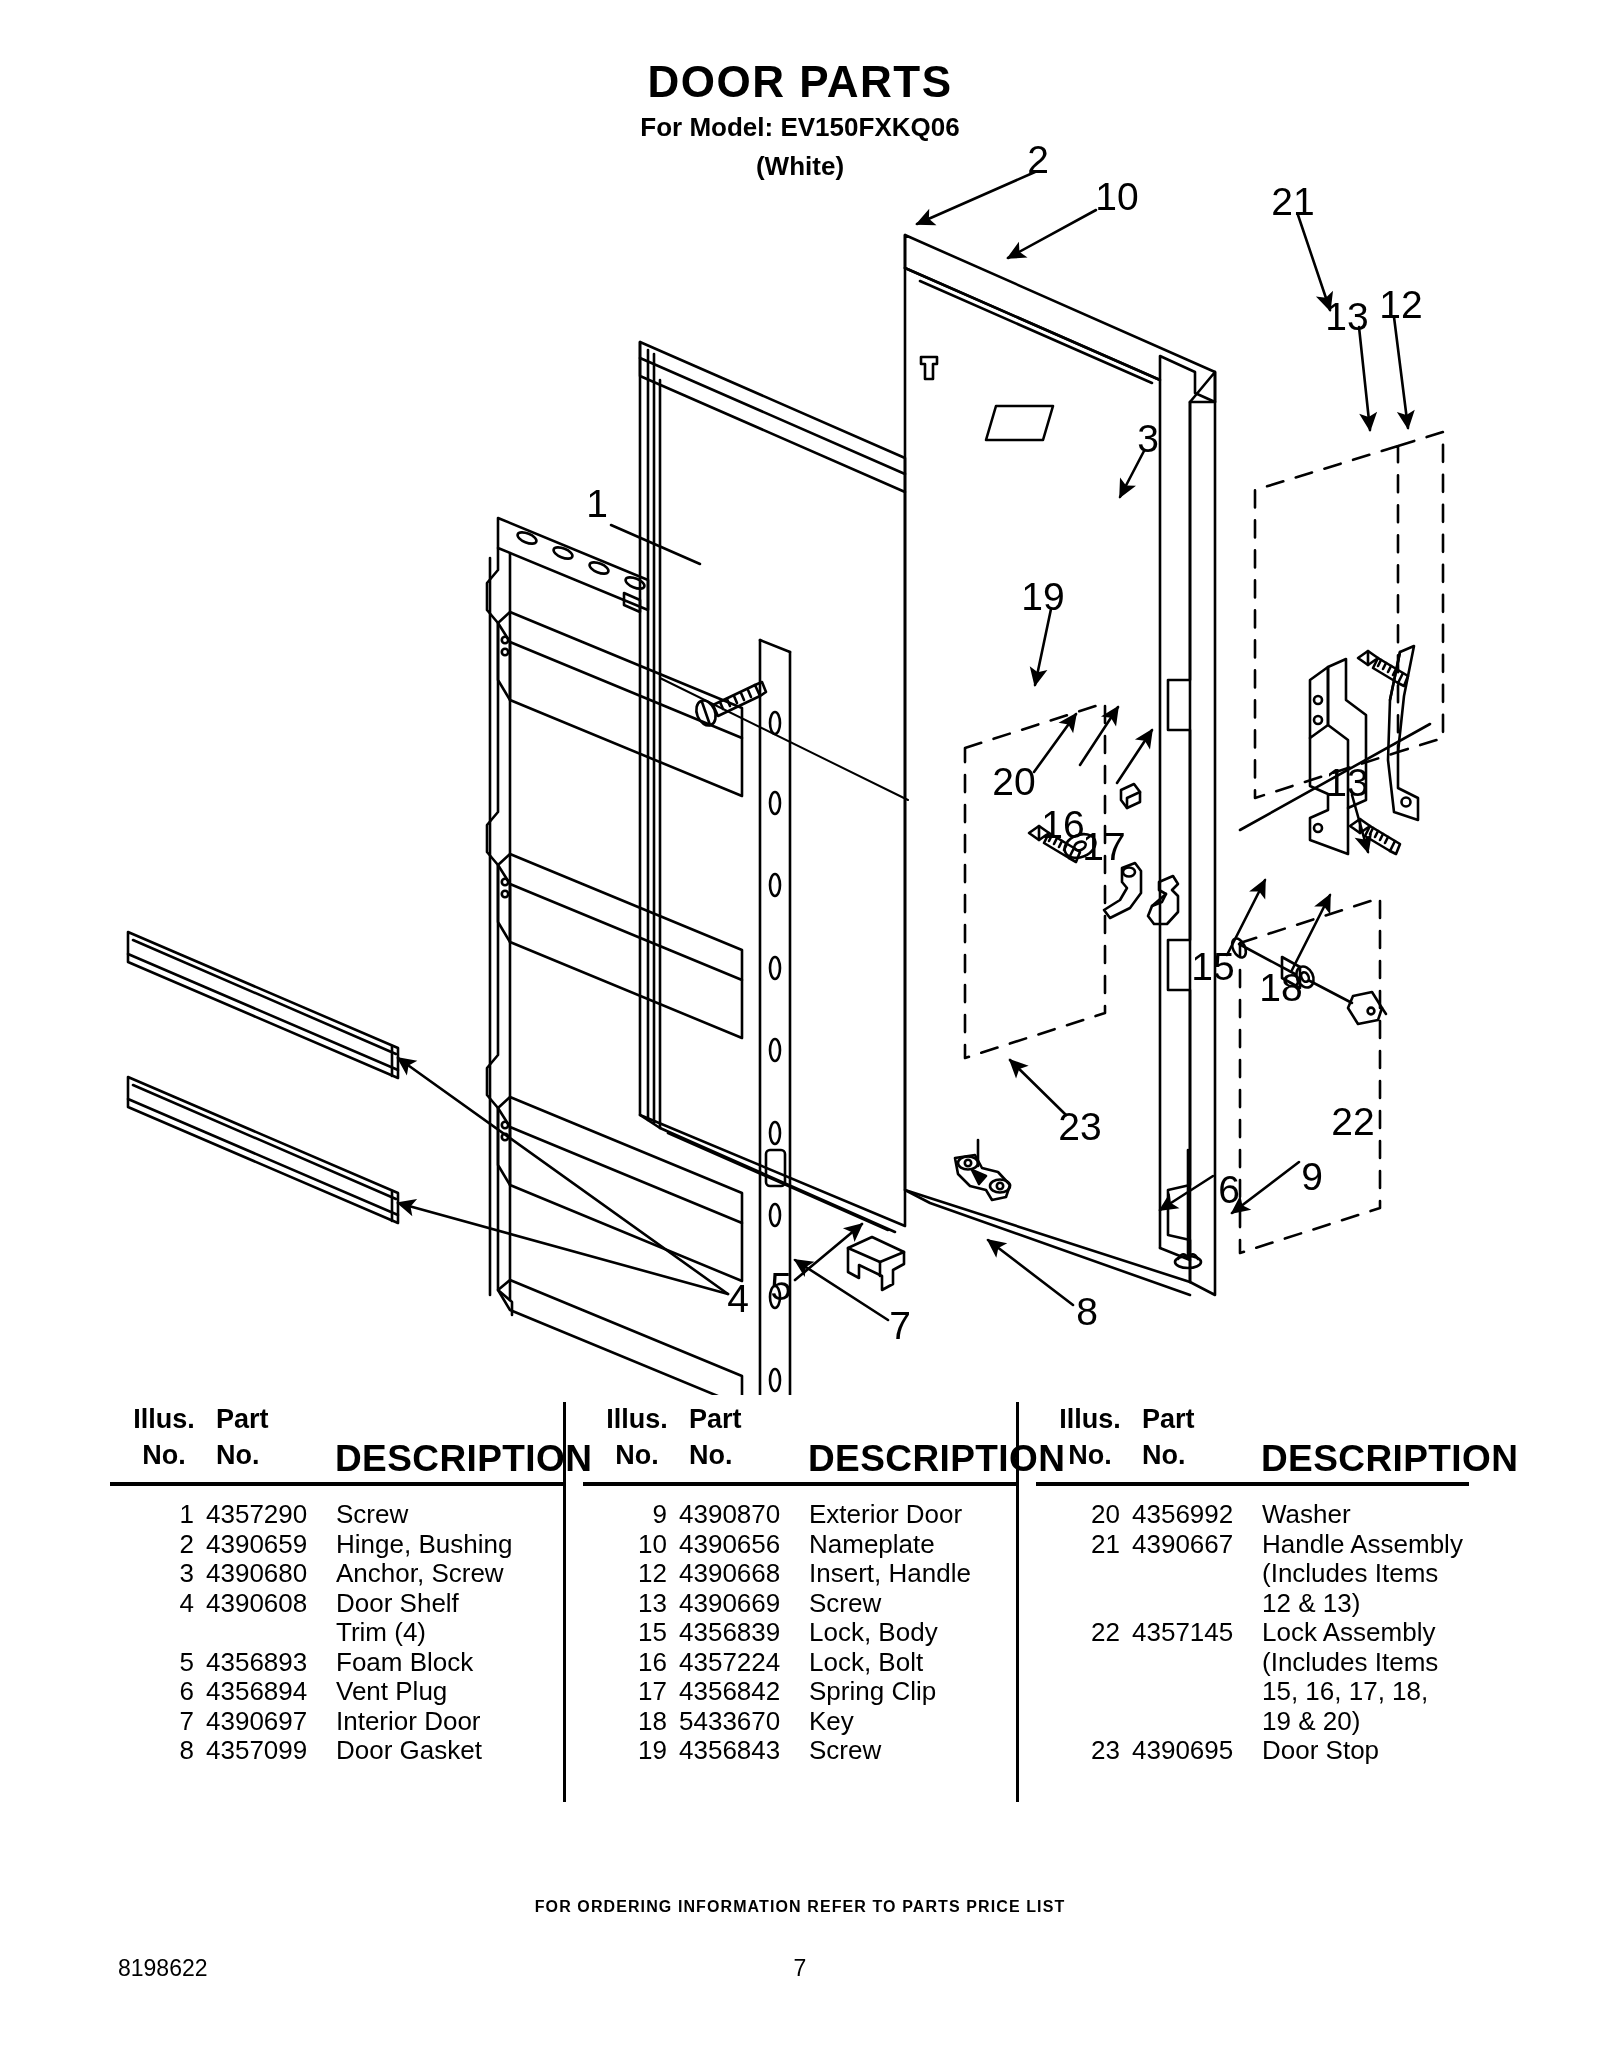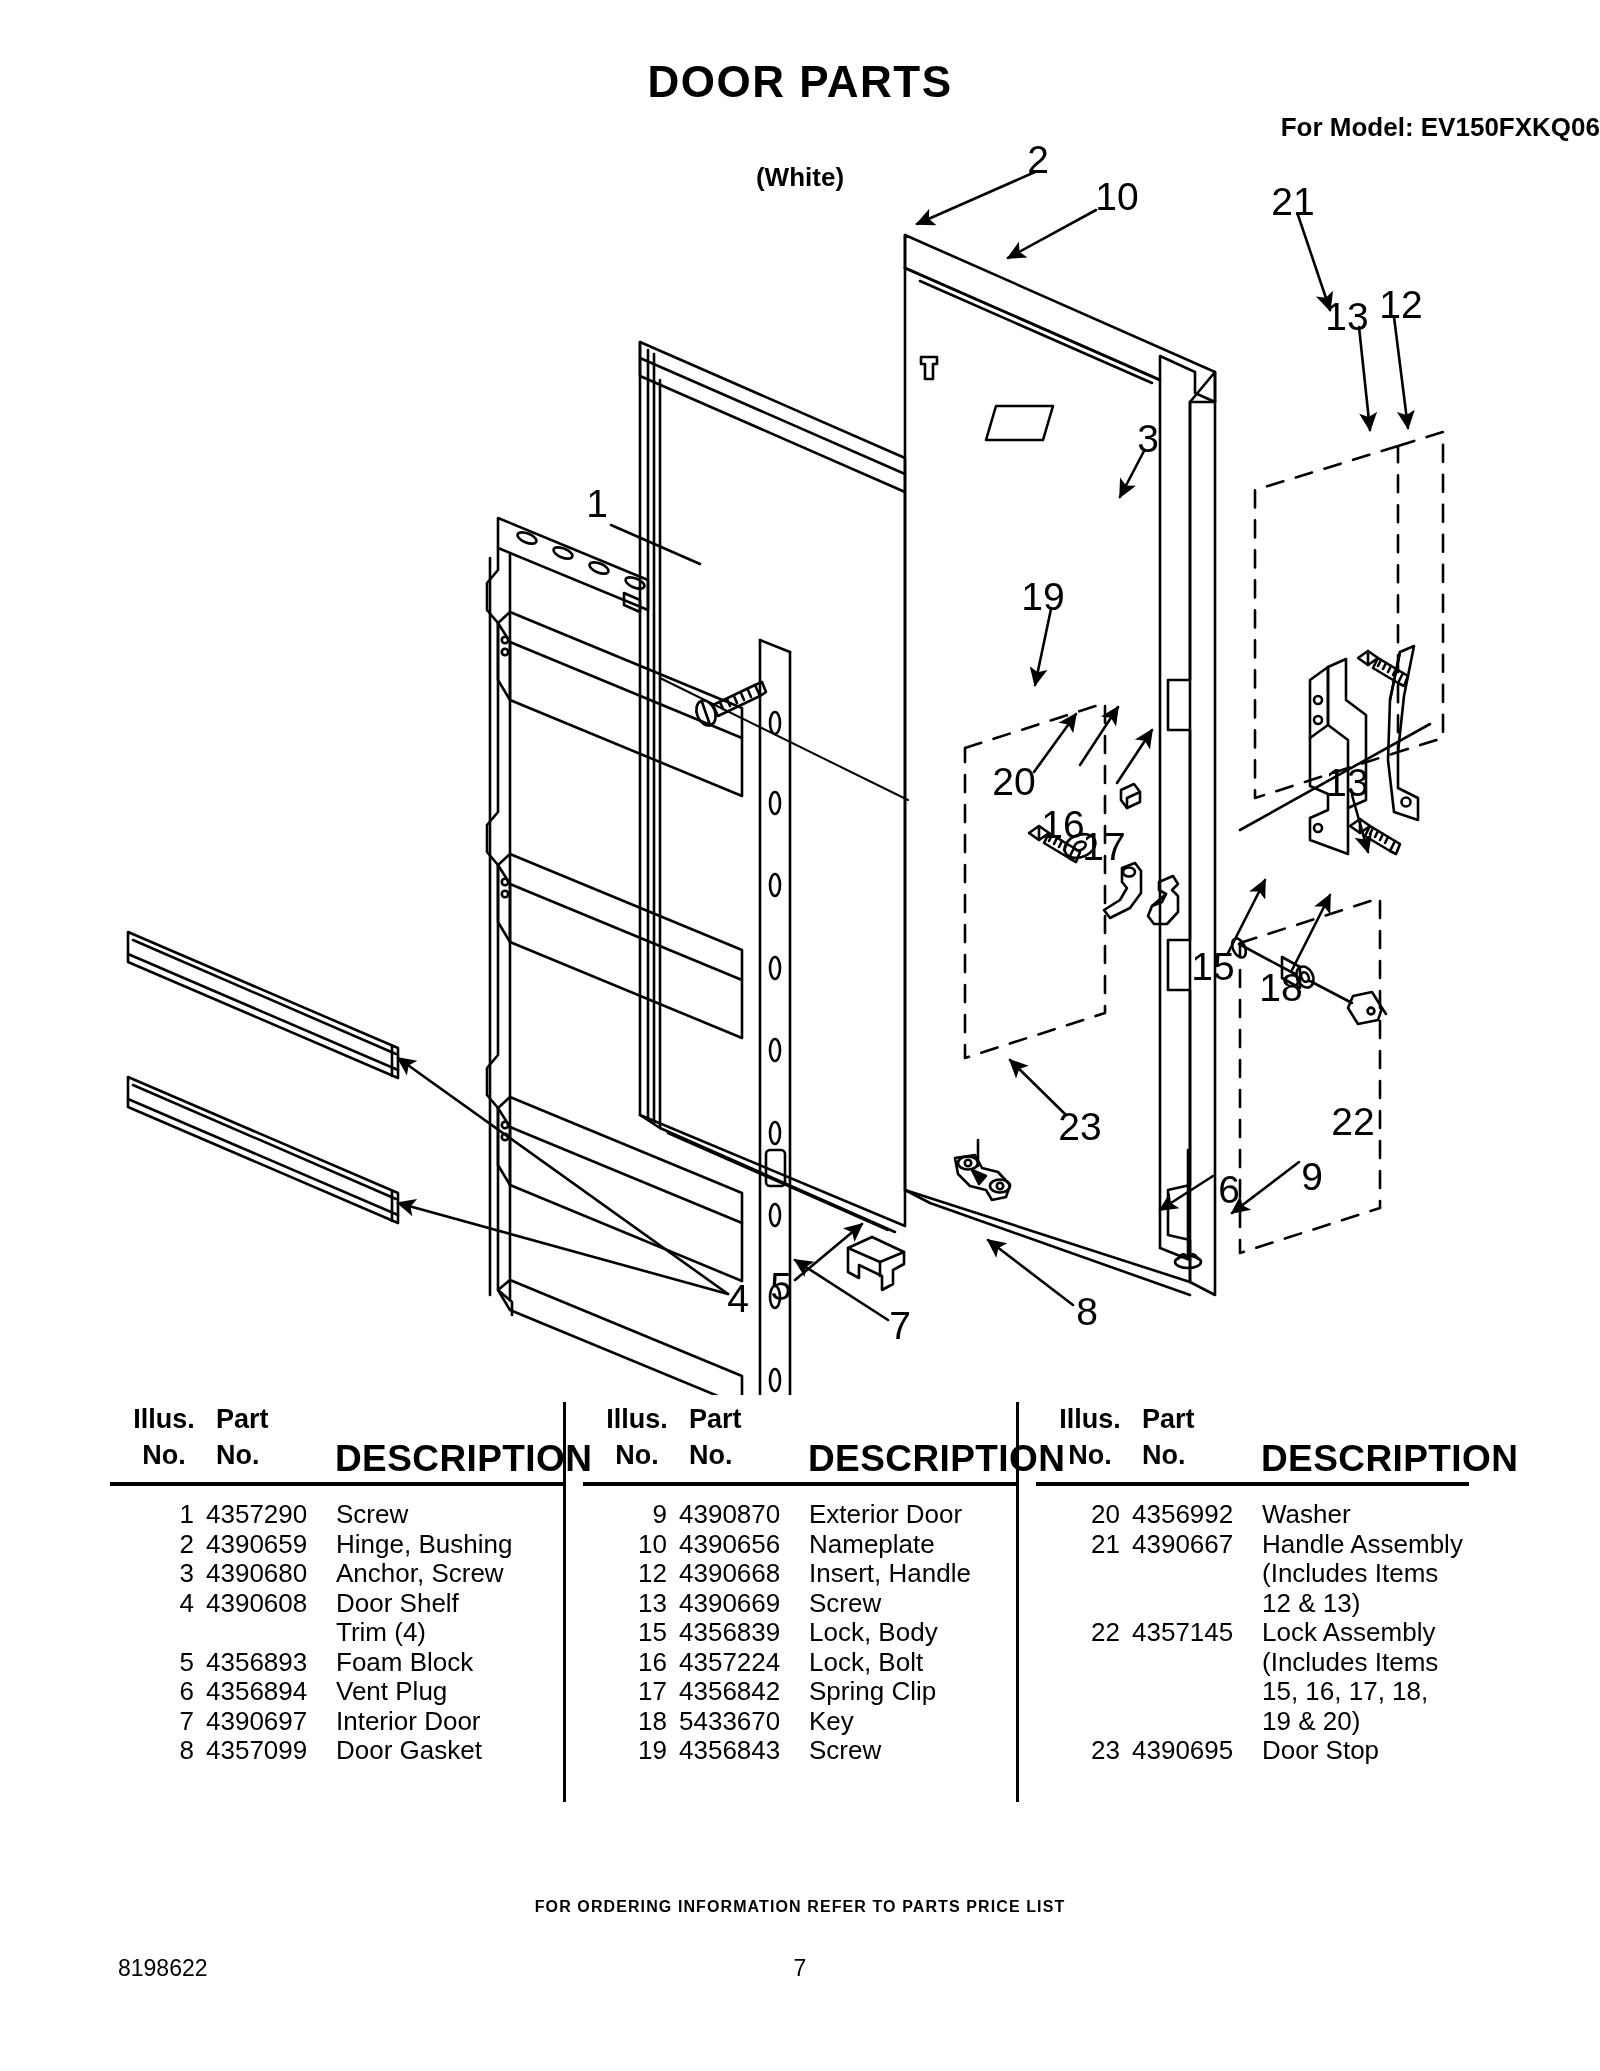--- a/index.html
+++ b/index.html
@@ -34,27 +34,26 @@
     font-size: 44px;
     font-weight: bold;
     letter-spacing: 1.5px;
     line-height: 1.0;
   }
   .doc-model {
     font-size: 26px;
     font-weight: bold;
     line-height: 1.25;
     margin-top: 7px;
-    text-align: right;
   }
   .doc-color {
     font-size: 26px;
     font-weight: bold;
     line-height: 1.2;
-    margin-top: 18px;
+    margin-top: 7px;
   }
 
   
   .diagram-wrap {
     position: absolute;
     left: 0;
     top: 140px;
     width: 1600px;
     height: 1255px;
   }

